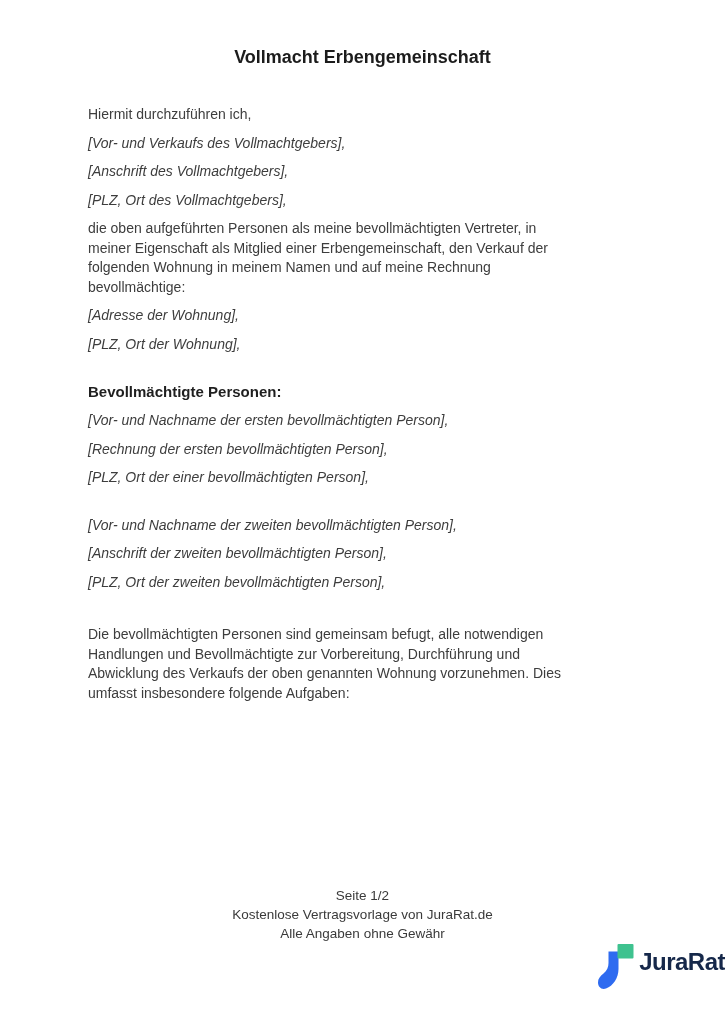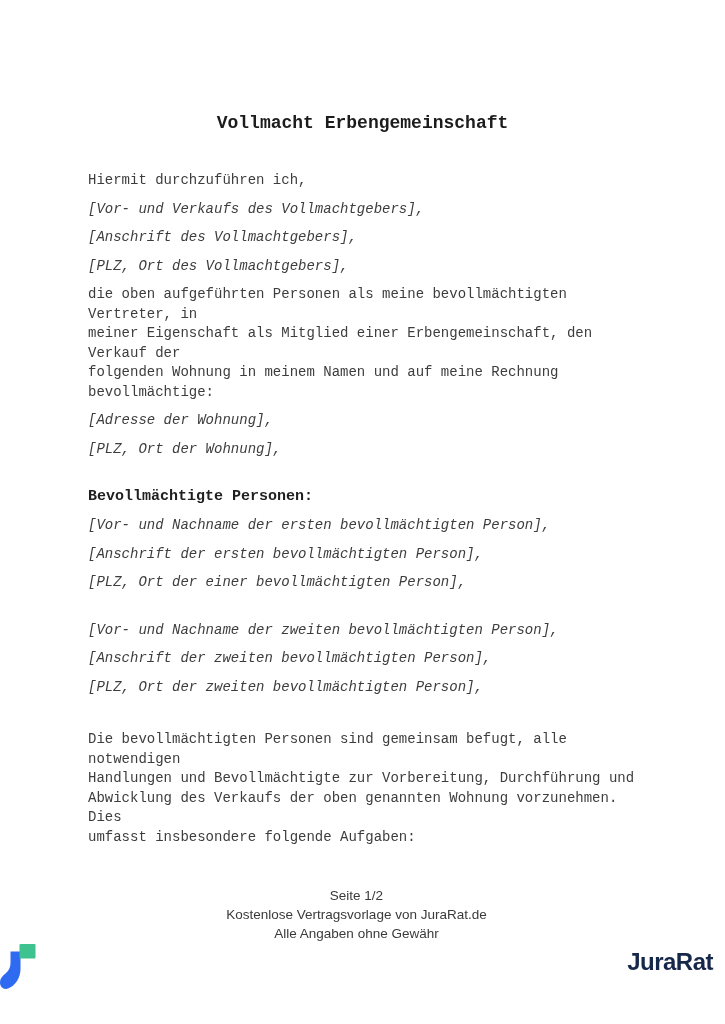--- a/index.html
+++ b/index.html
@@ -6,22 +6,21 @@
   .page {
     position: relative;
     width: 725px;
     height: 1024px;
     background: #ffffff;
     font-family: "Liberation Sans", "DejaVu Sans", sans-serif;
     color: #3d3d3d;
     overflow: hidden;
   }
   .content {
-    padding: 111px 88px 0 88px;
-    font-family: Liberation Mono, monospace;
+    padding: 45px 88px 0 88px;
   }
   .doc-title {
     font-size: 18px;
     line-height: 25px;
     font-weight: 700;
     color: #1c1c1c;
     text-align: center;
     margin: 0 0 35px 0;
   }
   .para {
@@ -39,33 +38,33 @@
     color: #1f1f1f;
     margin: 0 0 9px 0;
   }
   .sp18 { height: 18px; }
   .sp19 { height: 19px; }
   .sp24 { height: 24px; }
   .footer {
     position: absolute;
     top: 886px;
     left: 0;
-    right: 12px;
+    right: 0;
     text-align: center;
   }
   .footer-line {
     font-size: 13.5px;
     line-height: 19px;
     color: #3a3a3a;
   }
   .logo-row {
     margin-top: 1px;
     display: flex;
     align-items: center;
-    justify-content: space-between;
+    justify-content: flex-end;
     gap: 5px;
   }
   .logo-icon { display: block; }
   .brand-name {
     font-size: 24px;
     font-weight: 700;
     letter-spacing: -0.5px;
     color: #16284a;
     margin-bottom: 10px;
   }
@@ -93,21 +92,21 @@
 
 
     <p class="para placeholder">[Adresse der Wohnung],</p>
     <p class="para placeholder">[PLZ, Ort der Wohnung],</p>
 
     <div class="sp18"></div>
 
     <h2 class="section-heading">Bevollmächtigte Personen:</h2>
 
     <p class="para placeholder">[Vor- und Nachname der ersten bevollmächtigten Person],</p>
-    <p class="para placeholder">[Anschrift der ersten bevollmächtigten Person],</p>
+    <p class="para placeholder">[Rechnung der ersten bevollmächtigten Person],</p>
     <p class="para placeholder">[PLZ, Ort der einer bevollmächtigten Person],</p>
 
     <div class="sp19"></div>
 
     <p class="para placeholder">[Vor- und Nachname der zweiten bevollmächtigten Person],</p>
     <p class="para placeholder">[Anschrift der zweiten bevollmächtigten Person],</p>
     <p class="para placeholder">[PLZ, Ort der zweiten bevollmächtigten Person],</p>
 
     <div class="sp24"></div>
 

